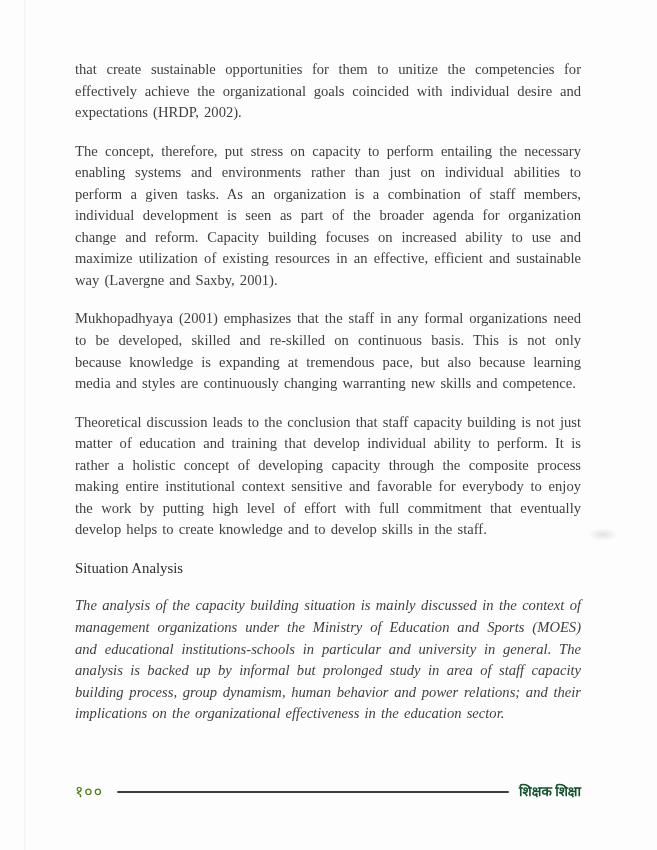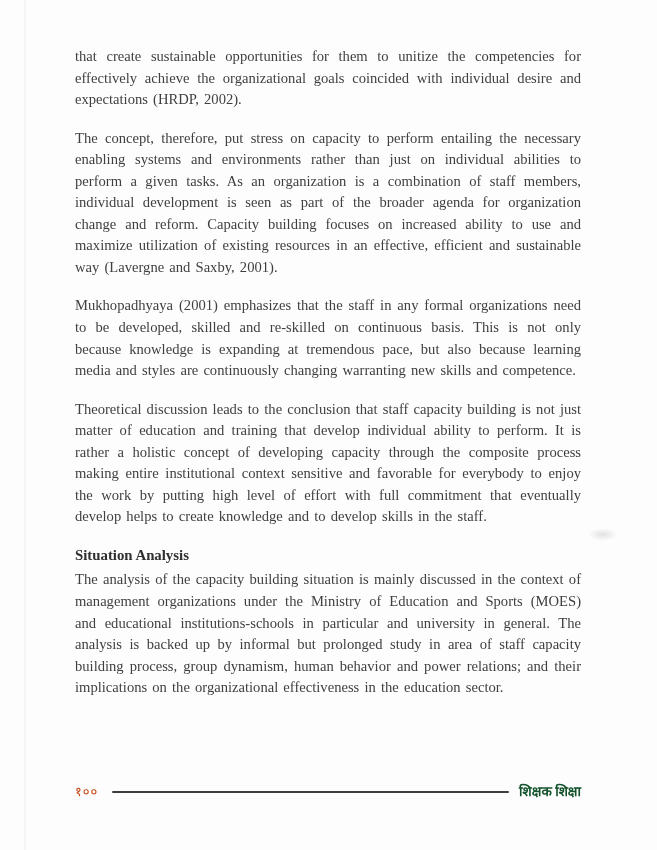--- a/index.html
+++ b/index.html
@@ -32,29 +32,30 @@
     position: absolute;
     left: 75px;
     top: 43px;
     width: 506px;
     color: #3f3f3f;
     font-size: 14.6px;
     line-height: 21.55px;
     text-align: justify;
   }
   .content p {
-    margin: 3px 0 17px 0;
+    margin: 16px 0 17px 0;
     word-spacing: 1.5px;
   }
   .content p:last-child {
     margin-bottom: 0;
+    font-style: italic;
   }
   .heading {
     font-size: 14.8px;
-    font-weight: bold;
+    font-weight: normal;
     color: #2e2e2e;
     margin: 17px 0 0 0;
     line-height: 21.55px;
     text-align: left;
   }
   
   .smudge {
     position: absolute;
     left: 588px;
     top: 528px;
@@ -66,22 +67,22 @@
     position: absolute;
     left: 75px;
     right: 76px;
     top: 779px;
     height: 24px;
     display: flex;
     align-items: center;
     font-family: "Liberation Serif", "DejaVu Sans", sans-serif;
   }
   .pagenum {
-    font-size: 13px;
-    color: #c2410c;
+    font-size: 16px;
+    color: #4d7c0f;
     letter-spacing: 1px;
     white-space: nowrap;
   }
   .rule {
     flex: 1;
     height: 2px;
     background: #3e3e3e;
     margin: 2px 10px 0 14px;
     border-radius: 1px;
   }

